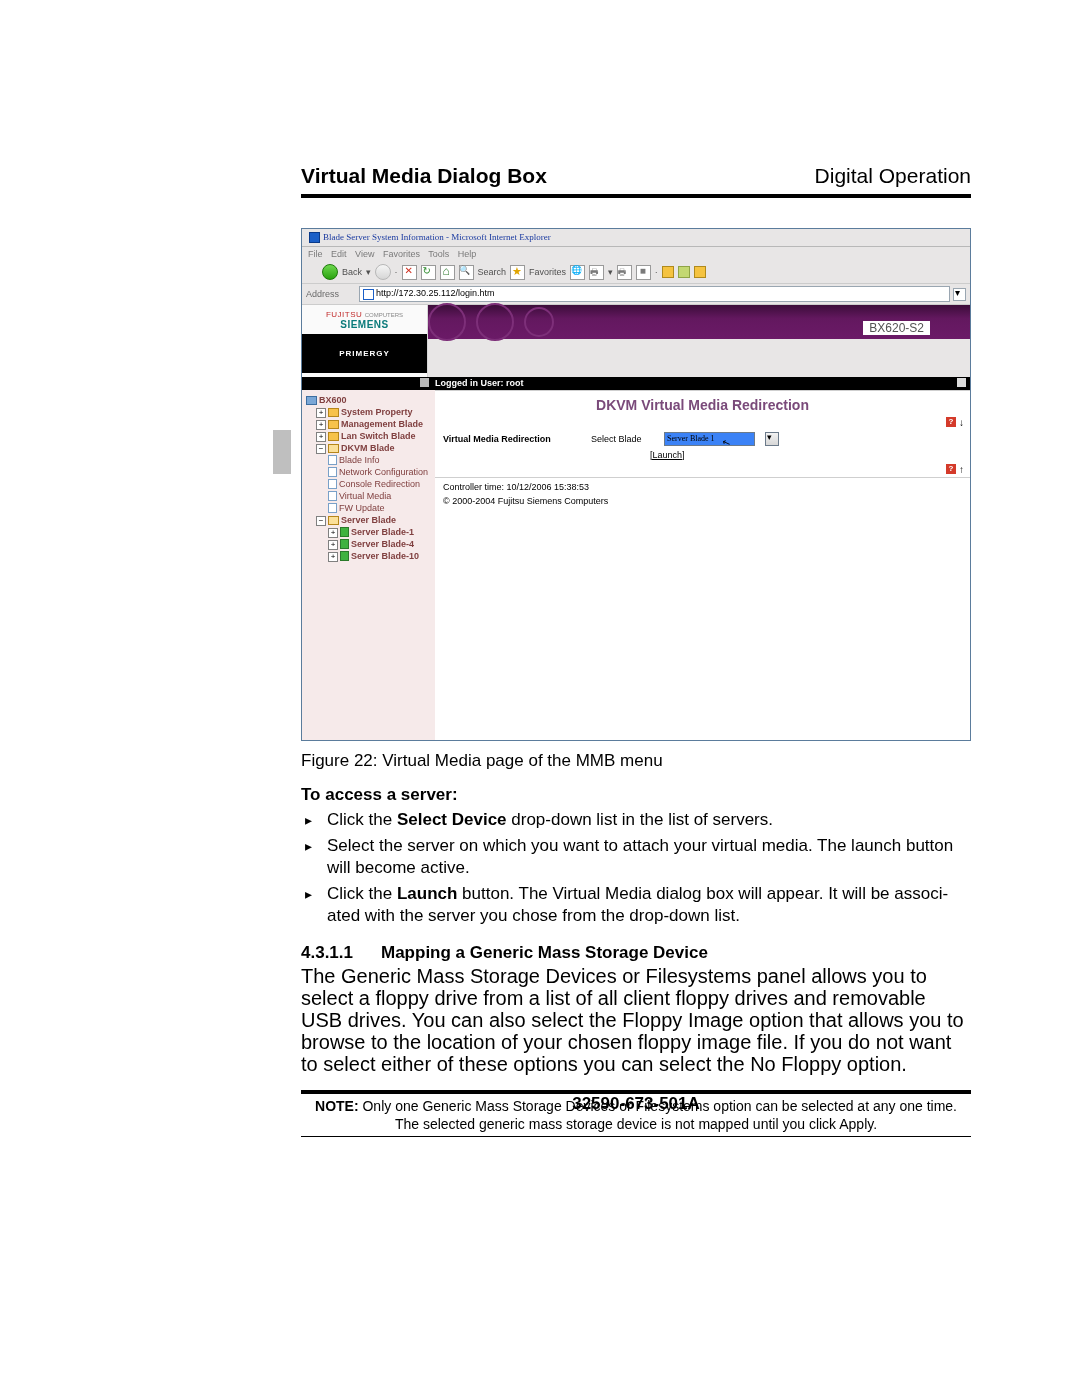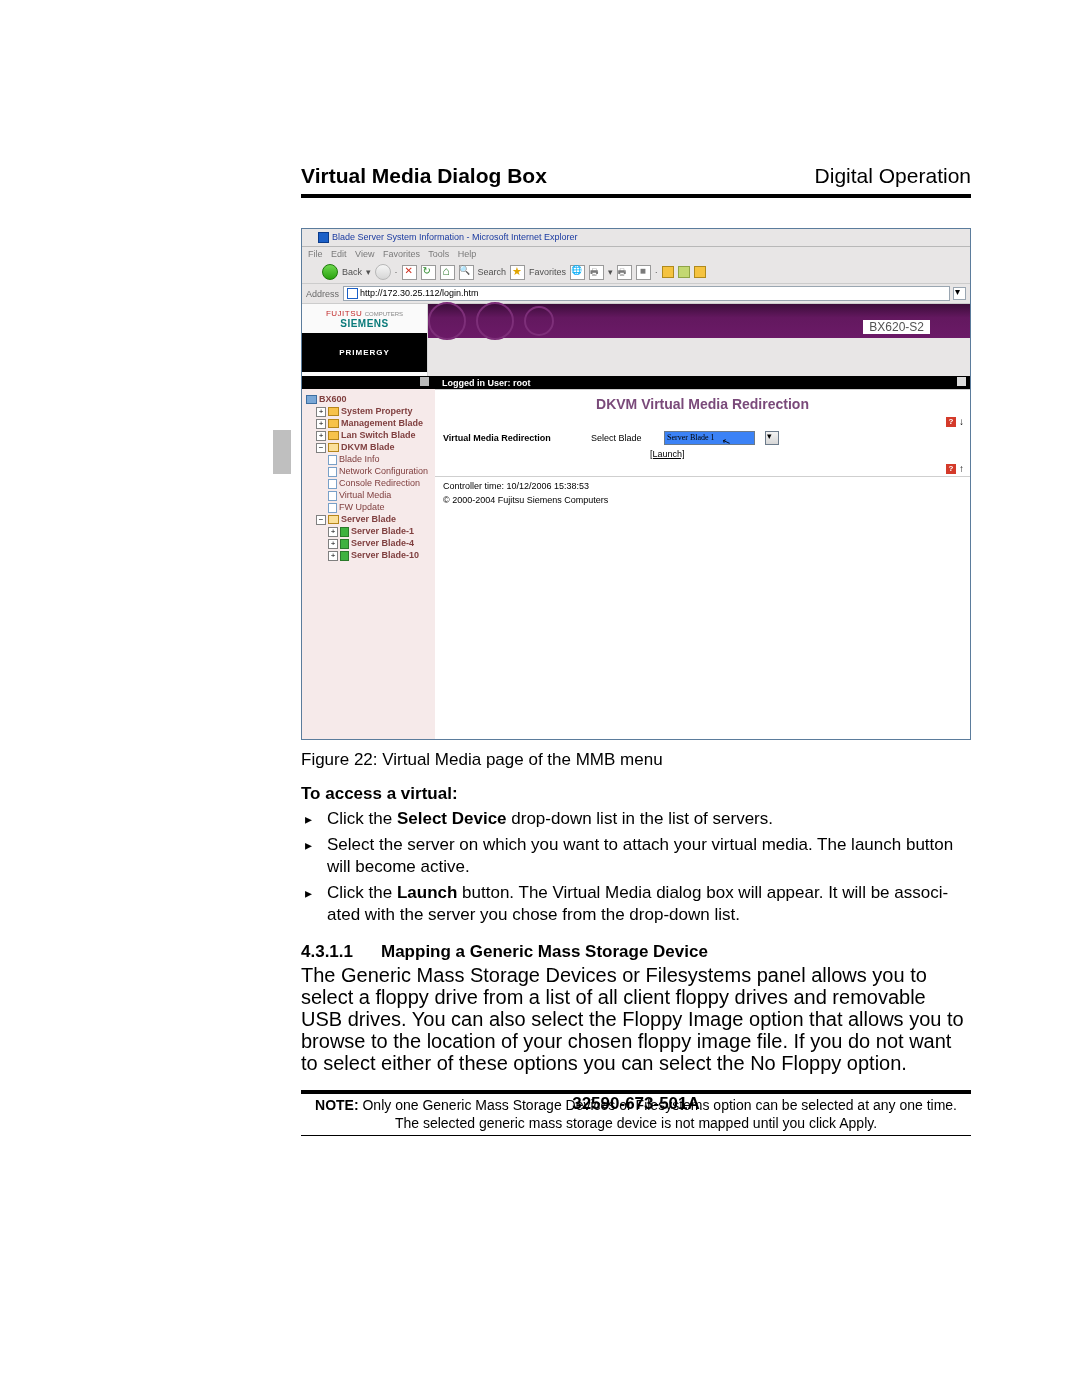--- a/index.html
+++ b/index.html
@@ -4,21 +4,21 @@
 <style>
   html,body{margin:0;padding:0;background:#fff;font-family:Arial,Helvetica,sans-serif;color:#000;}
   .page{width:890px;height:1397px;position:relative;margin:0 auto;background:#fff;}
   .tab{position:absolute;left:178px;top:430px;width:18px;height:44px;background:#bfbfbf;}
   .content{position:absolute;left:206px;top:164px;width:670px;}
   .hdr{display:flex;justify-content:space-between;align-items:baseline;border-bottom:4px solid #000;padding-bottom:6px;}
   .hdr-l{font-weight:bold;font-size:21px;}
   .hdr-r{font-size:21px;}
   
   .shot{margin-top:30px;border:1px solid #5b7c9c;background:#e8e6e6;font-size:9px;font-family:Tahoma,Arial,sans-serif;color:#000;}
-  .shot .ttlbar{background:#e8e6e6;border-bottom:1px solid #b8b8b8;padding:3px 16px;color:#1a3aa0;font-size:9px;}
+  .shot .ttlbar{background:#e8e6e6;border-bottom:1px solid #b8b8b8;padding:3px 7px;color:#1a3aa0;font-size:9px;font-family:Liberation Serif, serif;}
   .shot .ttlbar .ico{display:inline-block;width:9px;height:9px;background:#1b5fc7;border:1px solid #0a3a8a;margin-right:3px;vertical-align:middle;}
   .shot .menubar{padding:2px 6px;color:#7a7a7a;font-size:9px;}
   .shot .menubar span{margin-right:6px;}
   .shot .toolbar{padding:3px 20px;display:flex;align-items:center;}
   .shot .toolbar .tb{display:inline-block;margin-right:4px;vertical-align:middle;}
   .shot .toolbar .circ{width:14px;height:14px;border-radius:50%;}
   .shot .toolbar .sq{width:13px;height:13px;border:1px solid #9a9a9a;}
   .shot .toolbar .txt{color:#505050;font-size:9px;}
   .green{background:linear-gradient(#6dd84e,#2aa20f);border:1px solid #1d7a0a;}
   .grey{background:linear-gradient(#f5f5f5,#d6d6d6);border:1px solid #b7b7b7;}
@@ -35,41 +35,41 @@
   .globe{background:#fff;position:relative;}
   .globe:after{content:"🌐";position:absolute;left:0;top:-1px;font-size:9px;}
   .prn{background:#fff;position:relative;}
   .prn:after{content:"🖶";position:absolute;left:0;top:-1px;font-size:9px;color:#7a7a7a;}
   .stopbtn{background:#fff;position:relative;}
   .stopbtn:after{content:"■";position:absolute;left:3px;top:-1px;font-size:10px;color:#7a7a7a;}
   .y1{width:10px;height:10px;background:#f5c340;border:1px solid #b08a1c;}
   .y2{width:10px;height:10px;background:#c3d872;border:1px solid #8fa447;}
   .y3{width:10px;height:10px;background:#f5c340;border:1px solid #b08a1c;}
   .addr{padding:2px 4px;border-top:1px solid #ccc;border-bottom:1px solid #ccc;display:flex;align-items:center;}
-  .addr .lab{color:#6a6a6a;margin-right:4px;font-size:9px;}
+  .addr .lab{color:#6a6a6a;margin-right:20px;font-size:9px;}
   .addr .fld{flex:1;background:#fff;border:1px solid #9aa6b1;padding:1px 3px;font-size:9px;color:#000;}
   .addr .fld .pg{display:inline-block;width:9px;height:9px;background:#fff;border:1px solid #1b5fc7;margin-right:2px;vertical-align:middle;}
   .addr .go{width:11px;height:11px;background:#fff;border:1px solid #9aa6b1;margin-left:3px;position:relative;}
   .addr .go:after{content:"▾";color:#000;position:absolute;left:1px;top:-2px;font-size:10px;}
   .appbody{display:flex;align-items:stretch;}
   .brand{width:125px;background:#fafafa;border-right:1px solid #d6d6d6;display:flex;flex-direction:column;align-items:center;padding:4px 0;}
   .brand .fuj{font-size:8px;color:#c12a2a;letter-spacing:0.5px;}
   .brand .fuj2{font-size:6px;color:#888;}
   .brand .sie{font-size:10px;color:#0a7a7a;font-weight:bold;letter-spacing:0.5px;}
   .brand .prim{margin-top:4px;width:100%;background:#000;color:#fff;font-size:8px;font-weight:bold;text-align:center;padding:15px 0;letter-spacing:1px;}
   .banner{flex:1;background:linear-gradient(#3c0d3a,#63185f 40%,#6b1a67);position:relative;height:34px;}
   .banner:before,.banner:after{content:"";position:absolute;border-radius:50%;border:2px solid #7d2f79;}
   .banner:before{width:34px;height:34px;left:0px;top:-2px;}
   .banner:after{width:34px;height:34px;left:48px;top:-2px;}
   .banner .gear3{position:absolute;width:26px;height:26px;left:96px;top:2px;border:2px solid #7d2f79;border-radius:50%;}
   .banner .model{position:absolute;right:40px;top:16px;background:#fff;color:#535353;font-size:12px;padding:0px 6px;}
   .statusbar{display:flex;align-items:center;background:#000;color:#fff;font-size:9px;}
   .statusbar .lft{width:125px;text-align:right;padding:1px 2px;background:#000;}
   .statusbar .lft span{display:inline-block;width:9px;height:9px;background:#b8b8b8;}
-  .statusbar .mid{flex:1;padding:0 4px;font-weight:bold;margin-left:7px;}
+  .statusbar .mid{flex:1;padding:0 4px;font-weight:bold;}
   .statusbar .rgt{padding:1px 4px;}
   .statusbar .rgt span{display:inline-block;width:9px;height:9px;background:#dcdcdc;}
   .main{display:flex;min-height:350px;}
   .nav{width:125px;background:#f6eaea;padding:4px 4px 4px 4px;font-size:9px;line-height:12px;}
   .nav .row{white-space:nowrap;}
   .nav .pm{display:inline-block;width:8px;height:8px;border:1px solid #808080;text-align:center;line-height:7px;font-size:8px;margin-right:2px;color:#000;background:#fff;}
   .nav .fold{display:inline-block;width:9px;height:7px;background:#f7c24a;border:1px solid #b6861a;margin-right:2px;vertical-align:middle;}
   .nav .foldo{display:inline-block;width:9px;height:7px;background:#fbe09a;border:1px solid #b6861a;margin-right:2px;vertical-align:middle;}
   .nav .doc{display:inline-block;width:7px;height:8px;background:#fff;border:1px solid #79a0c8;margin-right:2px;vertical-align:middle;}
   .nav .grn{display:inline-block;width:7px;height:8px;background:#3fb23f;border:1px solid #2a7a2a;margin-right:2px;vertical-align:middle;}
@@ -220,21 +220,21 @@
             </div>
           <div class="hline"></div>
           <div class="footinfo">Controller time: 10/12/2006 15:38:53</div>
           <div class="footinfo" style="padding-top:0">© 2000-2004 Fujitsu Siemens Computers</div>
         </div>
       </div>
     </div>
 
     <div class="cap">Figure 22: Virtual Media page of the MMB menu</div>
 
-    <div class="sect">To access a virtual:</div>
+    <div class="sect">To access a server:</div>
     <ul class="bullets">
       <li><span>Click the </span><b>Select Device</b><span> drop-down list in the list of servers.</span></li>
       <li>Select the server on which you want to attach your virtual media. The launch button will become active.</li>
       <li><span>Click the </span><b>Launch</b><span> button. The Virtual Media dialog box will appear. It will be associ­ated with the server you chose from the drop-down list.</span></li>
     </ul>
 
     <div class="subhdr"><b>4.3.1.1</b><b>Mapping a Generic Mass Storage Device</b></div>
     <div class="para">The Generic Mass Storage Devices or Filesystems panel allows you to select a floppy drive from a list of all client floppy drives and removable USB drives. You can also select the Floppy Image option that allows you to browse to the location of your chosen floppy image file. If you do not want to select either of these options you can select the No Floppy option.</div>
 
     <div class="notebox"><b>NOTE:</b><span> Only one Generic Mass Storage Devices or Filesystems option can be selected at any one time. The selected generic mass storage device is not mapped until you click Apply.</span></div>

